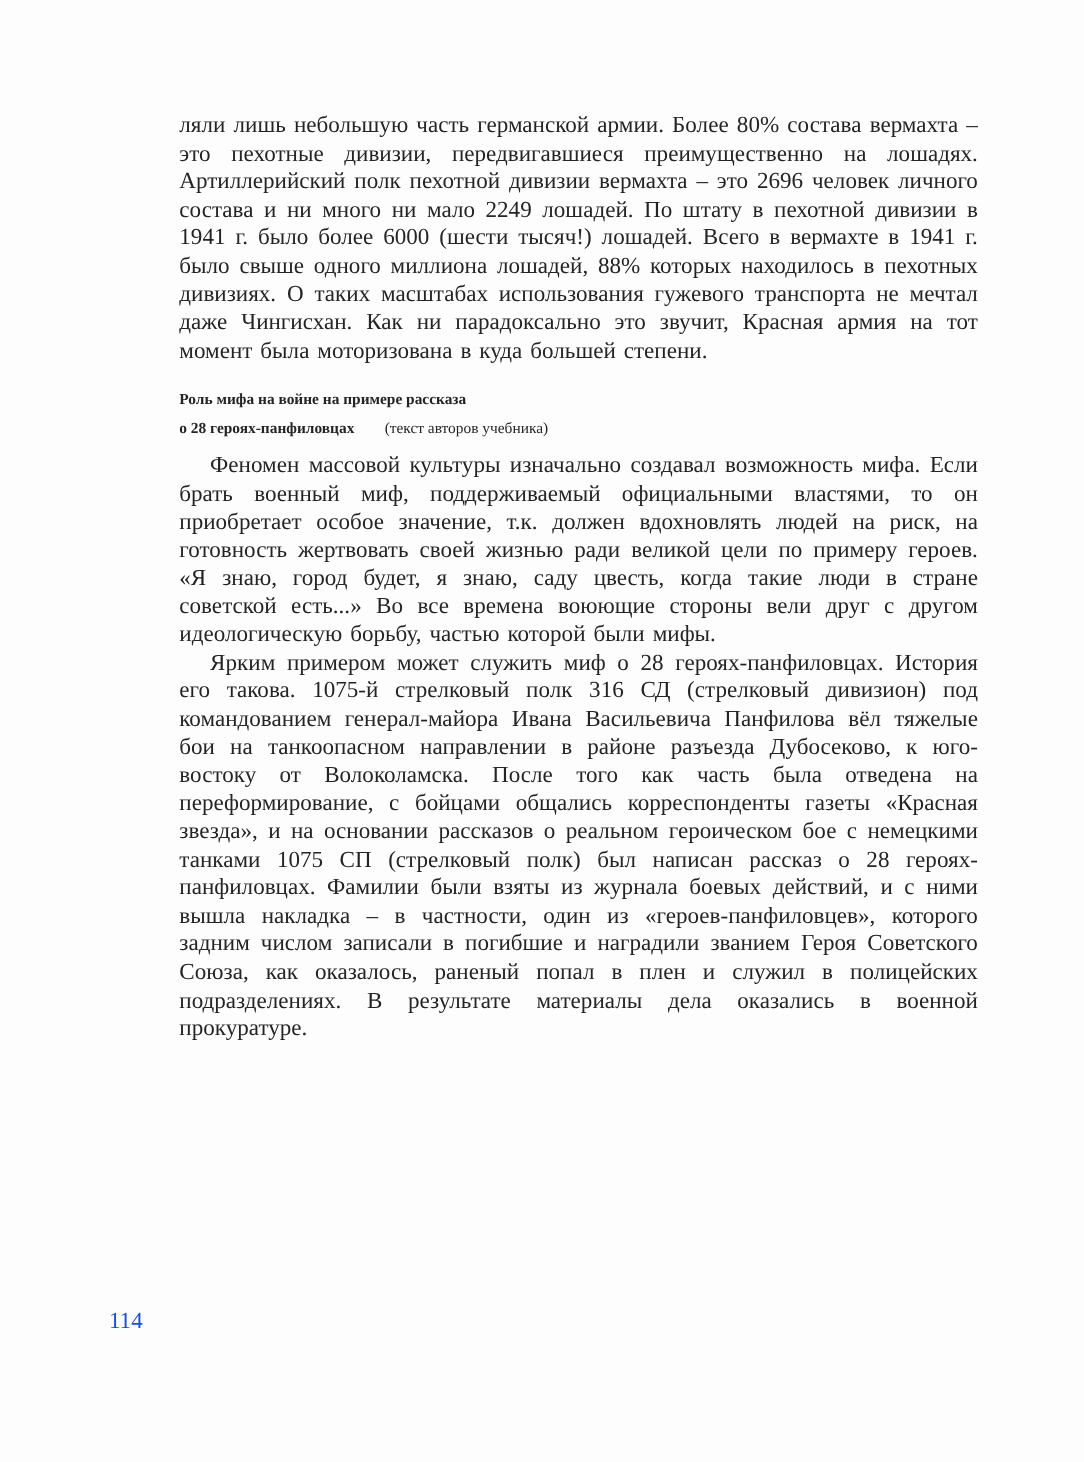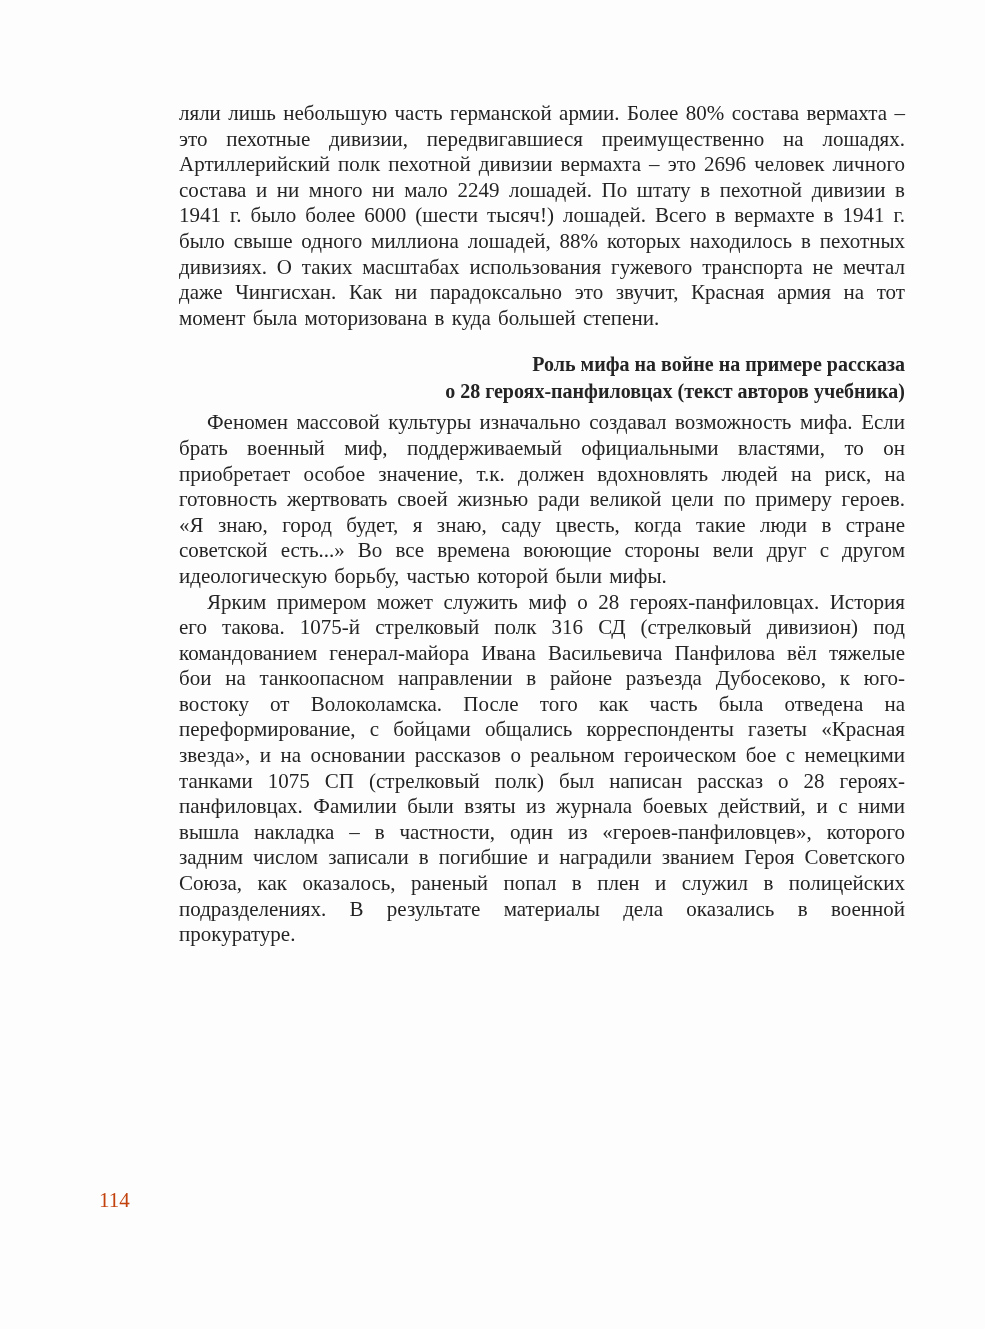--- a/index.html
+++ b/index.html
@@ -12,21 +12,21 @@
     width: 985px;
     height: 1329px;
     background: #fefefef9;
     background-color: #fdfdfd;
     overflow: hidden;
     font-family: "Liberation Serif", "DejaVu Serif", serif;
     color: #242424;
   }
   .text-block {
     position: absolute;
-    left: 179px;
+    left: 163px;
     top: 101px;
     width: 726px;
   }
   .para {
     margin: 0;
     font-size: 21px;
     line-height: 25.6px;
     text-align: justify;
     word-spacing: 2px;
   }
@@ -36,38 +36,39 @@
   .source-url {
     margin: 6px 2px 0 0;
     font-size: 20px;
     line-height: 25px;
     font-style: italic;
     text-align: right;
     letter-spacing: 0.5px;
   }
   .heading {
     margin: 20px 0 6px 0;
-    font-size: 20px;
+    font-size: 14px;
     line-height: 26.5px;
-    text-align: right;
+    text-align: left;
     font-weight: normal;
   }
   .heading .h-bold {
     font-weight: bold;
   }
   .heading .h-normal {
-    font-weight: bold;
+    font-weight: normal;
+    margin-left: 24px;
   }
   .page-number {
     position: absolute;
     left: 99px;
     top: 1188px;
     font-size: 21px;
     line-height: 25px;
-    color: #c2410c;
+    color: #1d4ed8;
   }
 </style>
 </head>
 <body>
 
 <div class="page">
 
   <div class="page-number">114</div>
 
   <div class="text-block">

